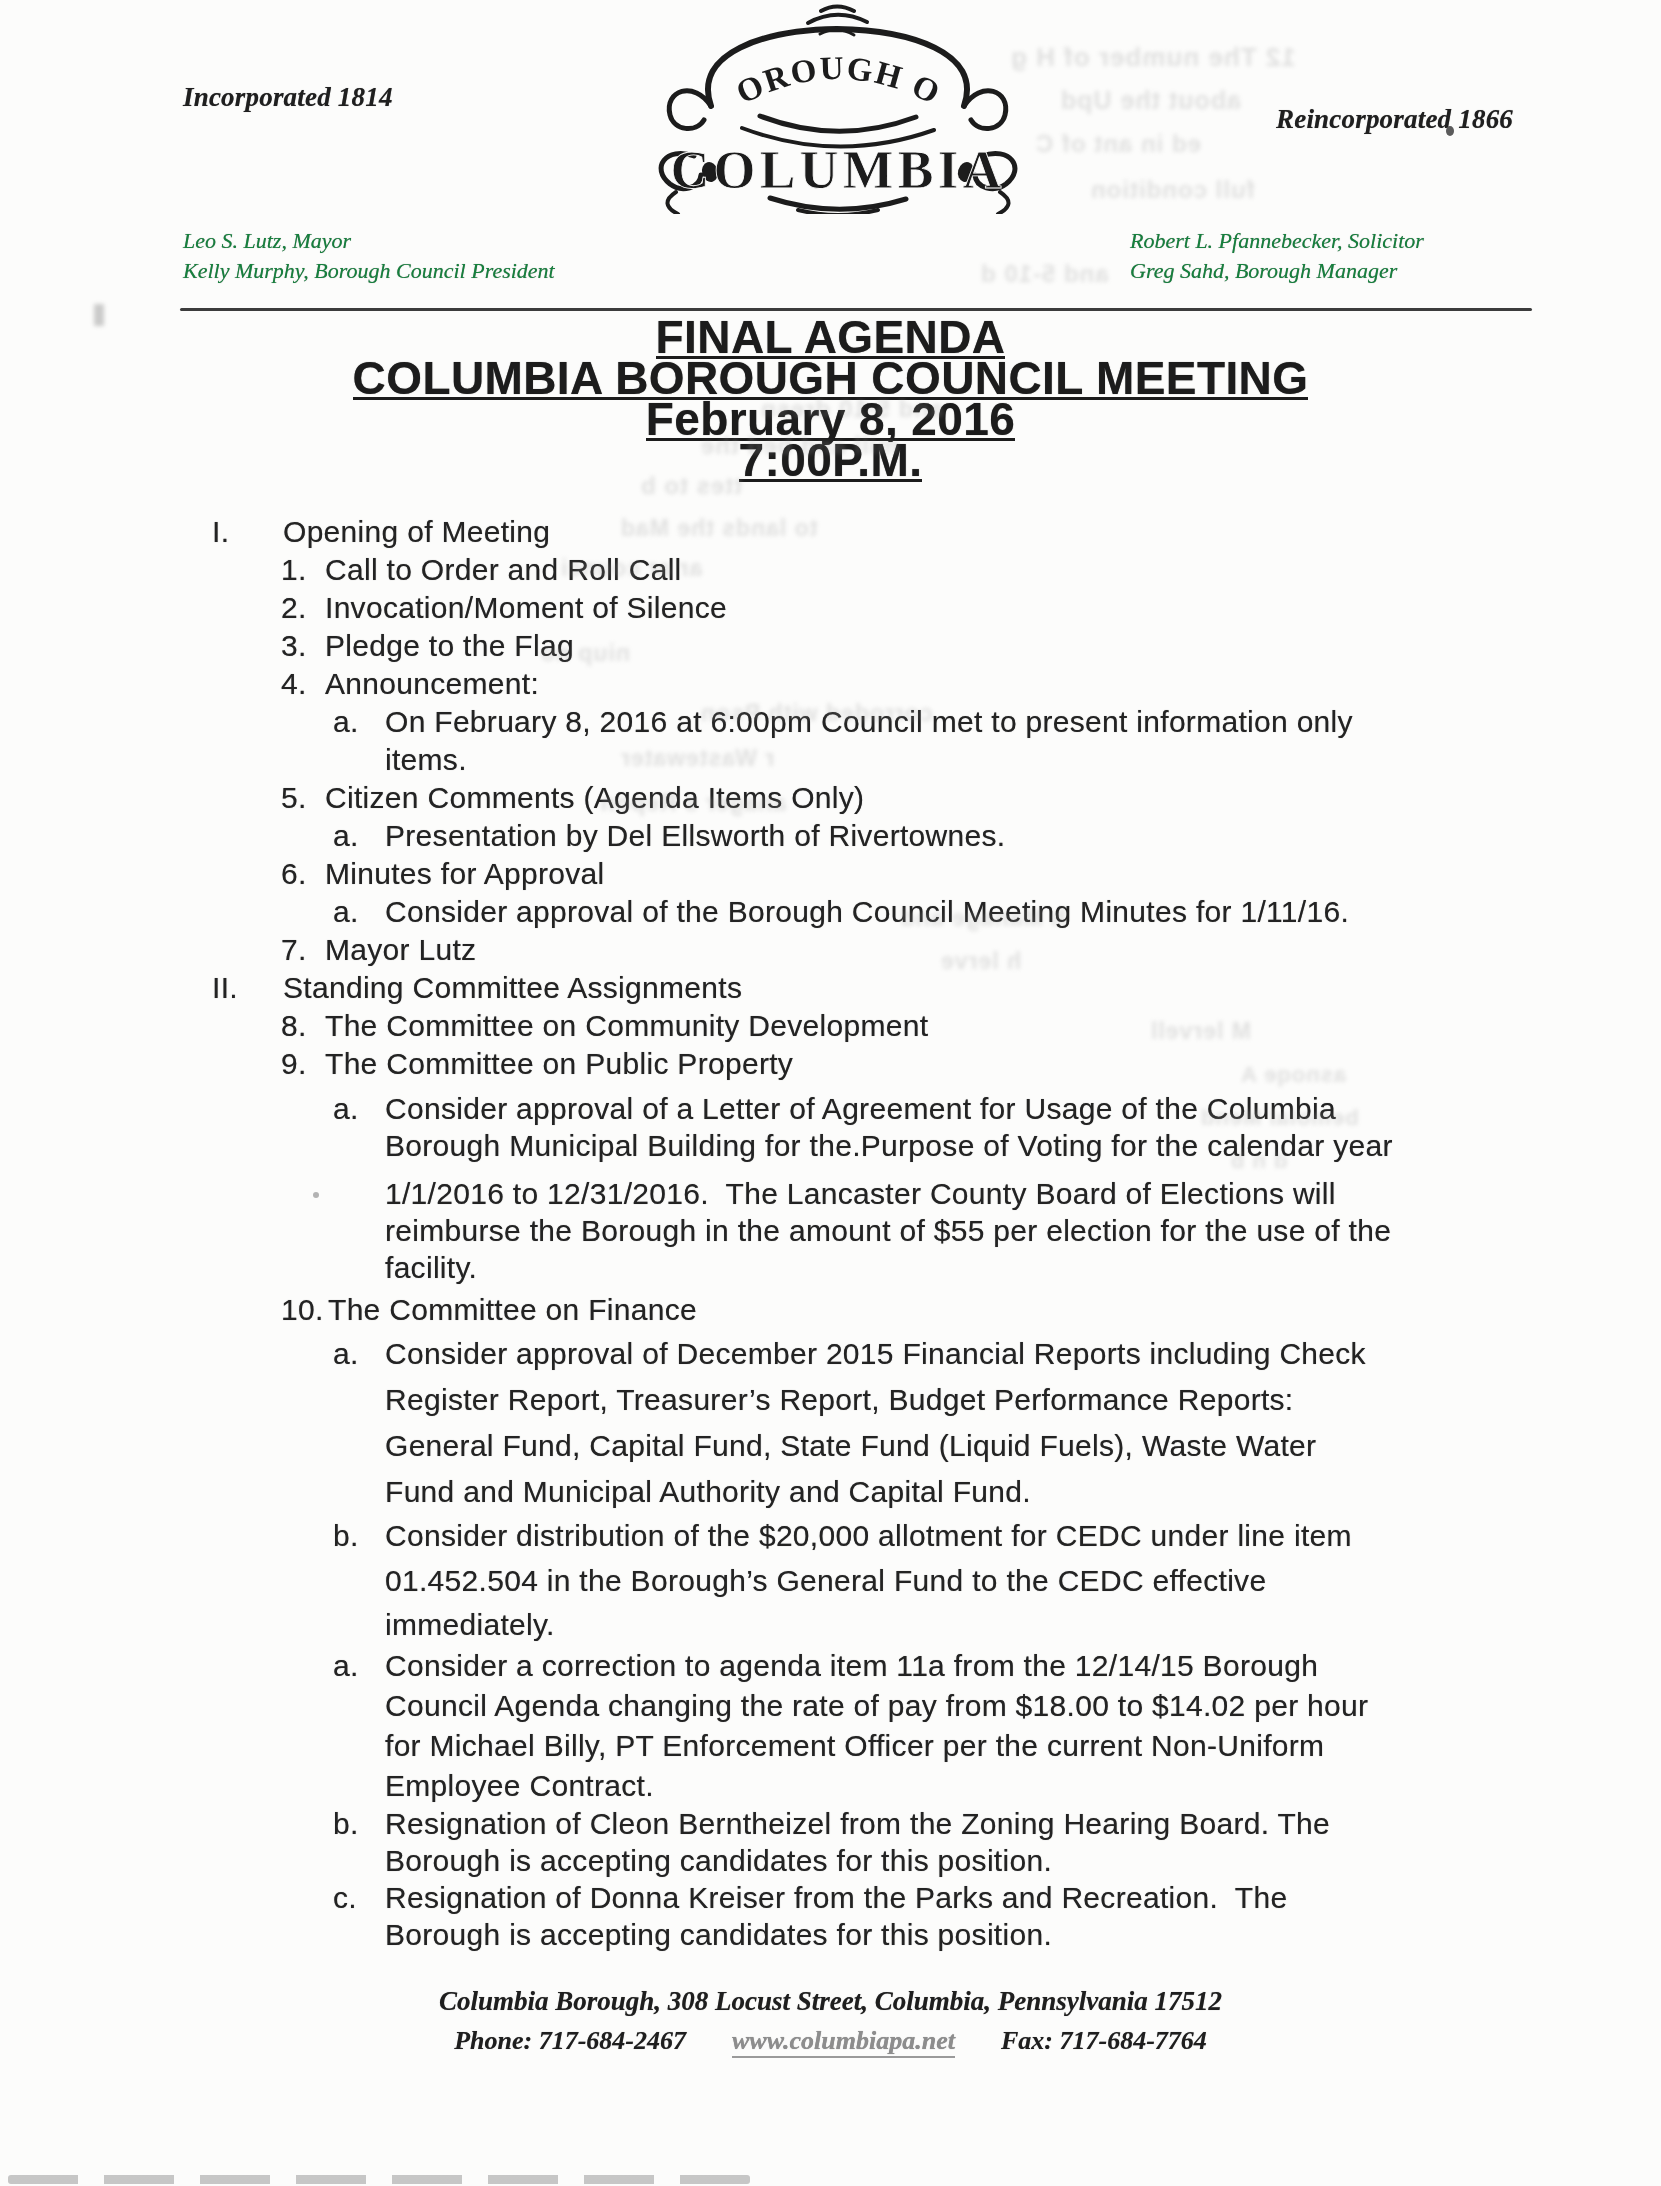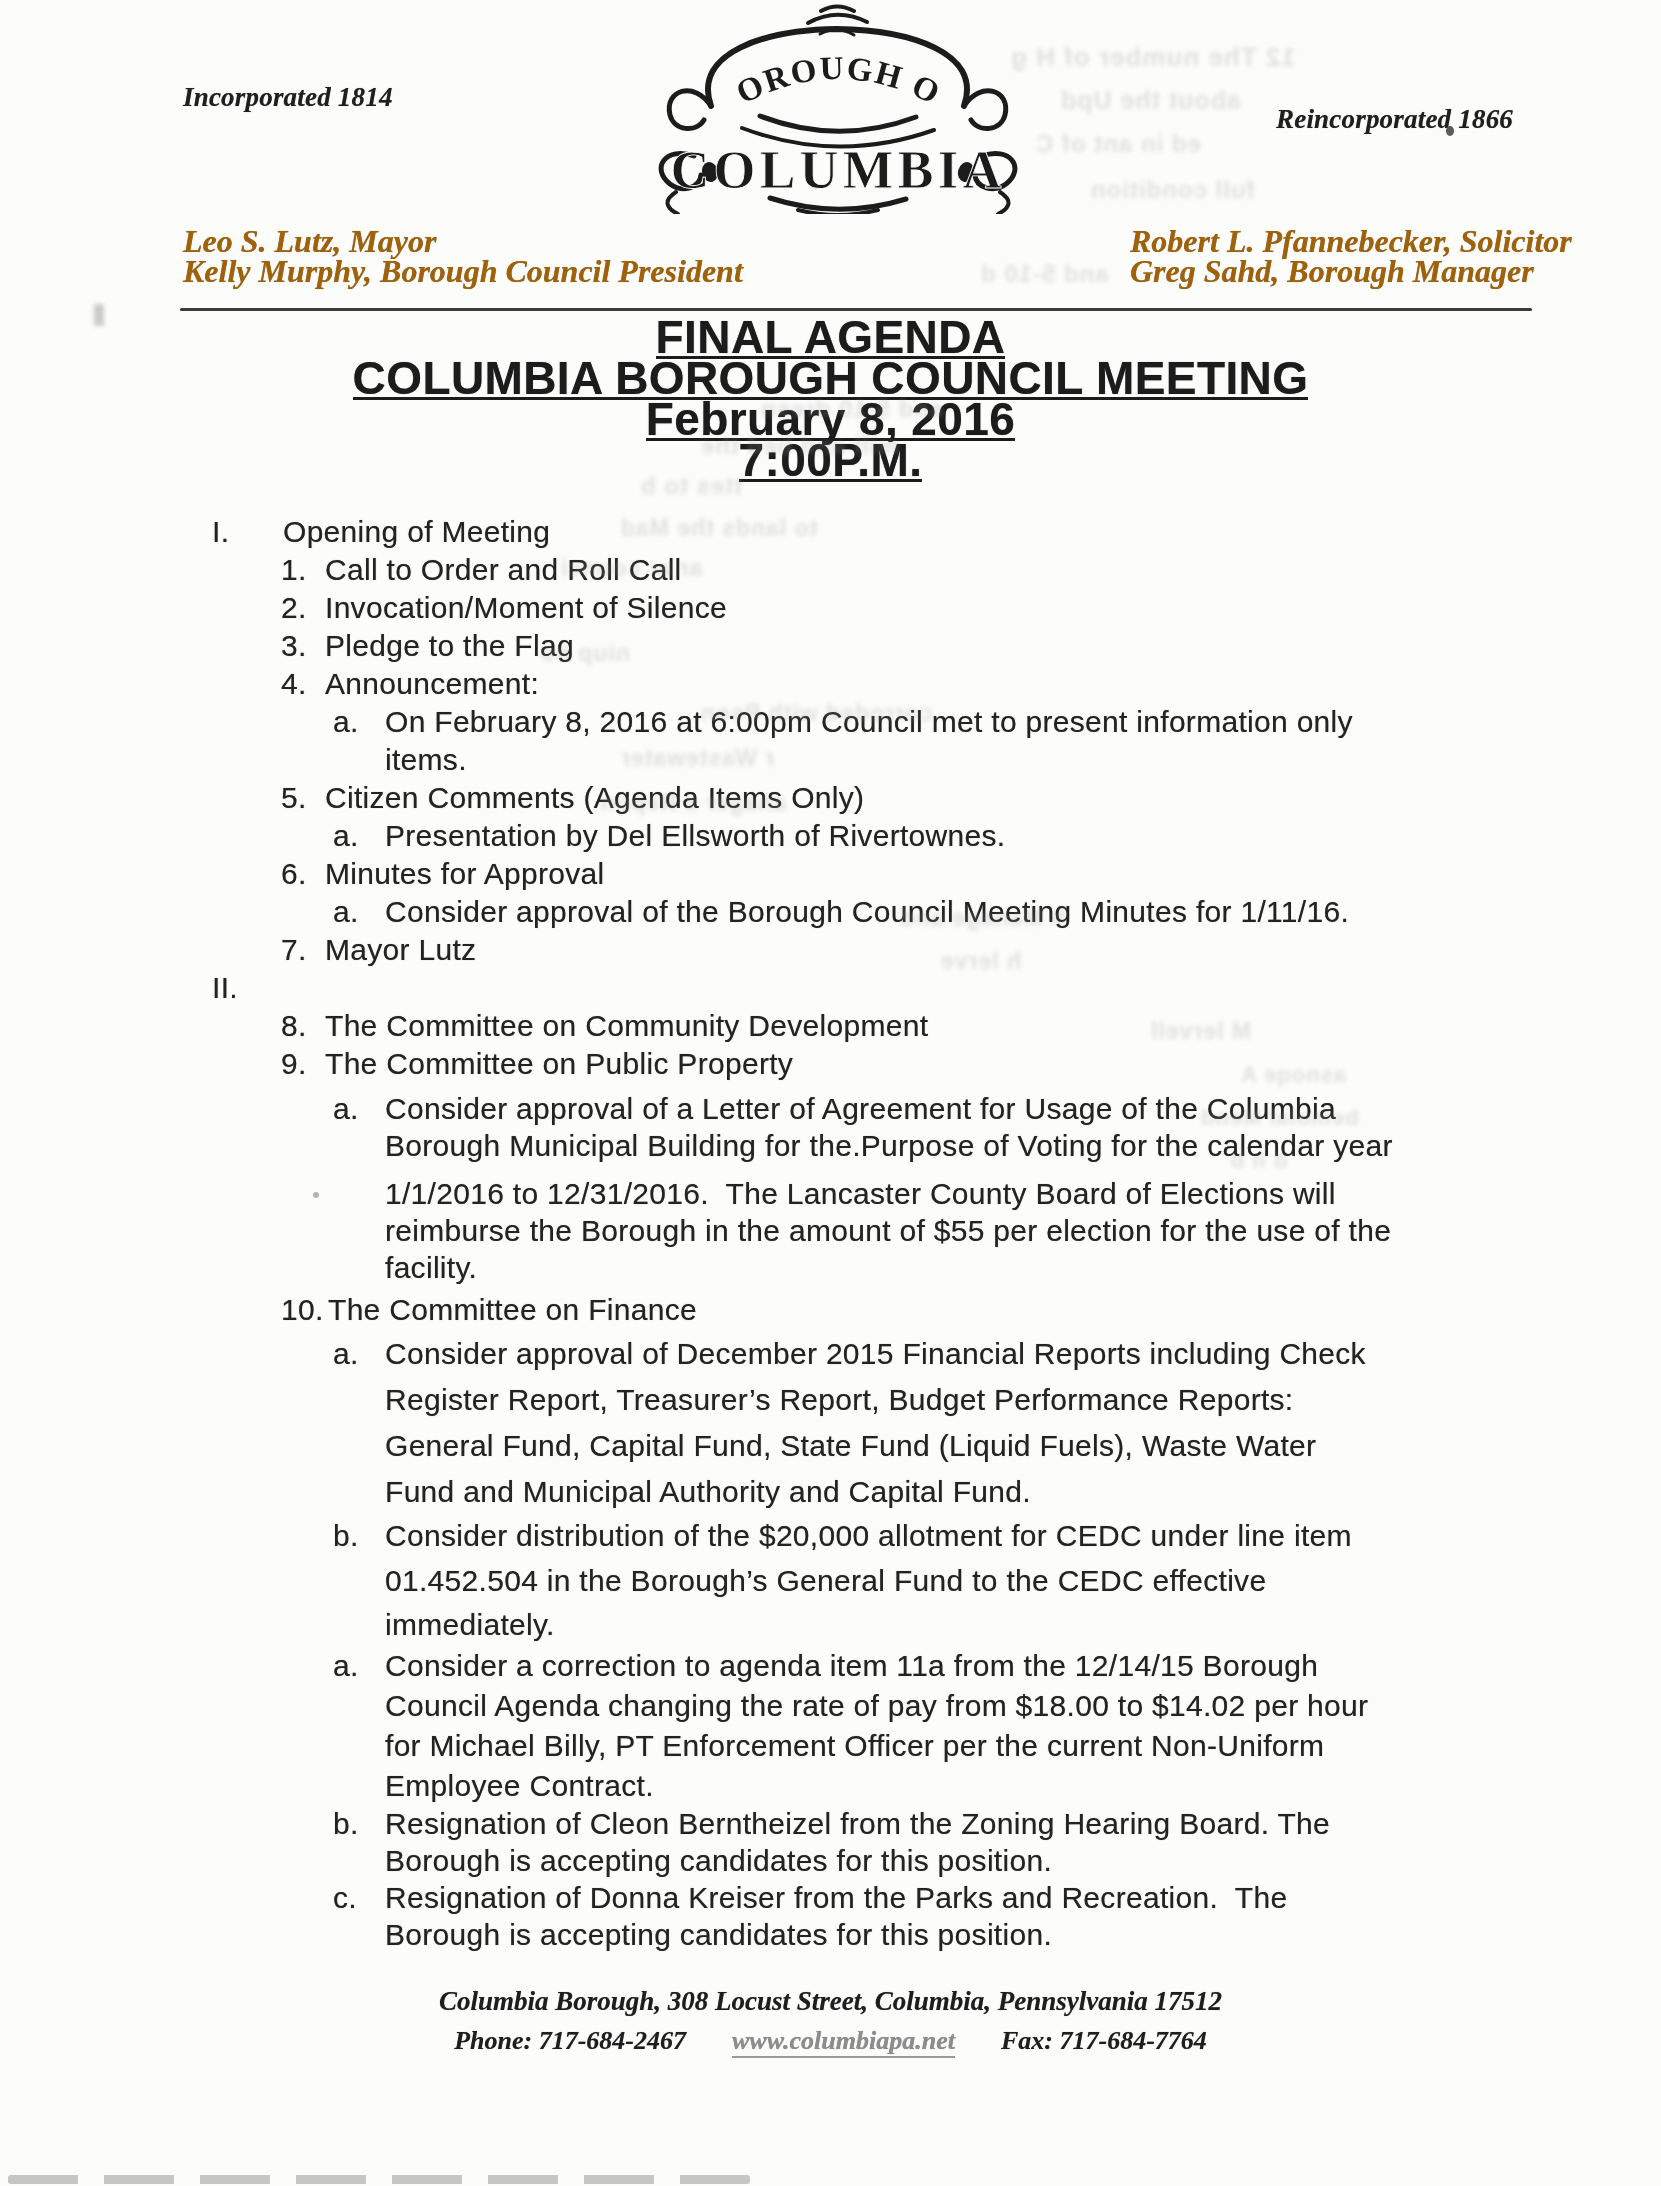--- a/index.html
+++ b/index.html
@@ -12,21 +12,21 @@
   .abs{position:absolute;}
   
   .corner-note{
     font-family:"Liberation Serif","DejaVu Serif",serif;
     font-style:italic;font-weight:600;font-size:27px;color:#1f1f1f;
     letter-spacing:.2px;white-space:nowrap;
     text-shadow:0 0 .7px rgba(30,30,30,.6);
   }
   .officials{
     font-family:"Liberation Serif","DejaVu Serif",serif;
-    font-style:italic;font-weight:700;font-size:32px;color:#a16207;
+    font-style:italic;font-weight:400;font-size:22px;color:#15803d;
     line-height:30px;white-space:nowrap;
     text-shadow:0 0 .7px rgba(30,30,30,.55);
   }
   .hr-line{left:180px;top:308px;width:1352px;height:3px;background:#3c3c3c;border-radius:2px;}
   
   .title-block{left:0;top:318px;width:1661px;text-align:center;}
   .title-line{
     font-weight:700;font-size:46px;line-height:39px;letter-spacing:.4px;
     color:#1c1c1c;text-shadow:0 0 .8px rgba(20,20,20,.65);
   }
@@ -171,20 +171,21 @@
     <div class="row sub" style="margin-top: 6px;">
       <span class="mk">a.</span>
       <span>Consider approval of the Borough Council Meeting Minutes for 1/11/16.</span>
     </div>
     <div class="row num" style="margin-top: 6px;">
       <span class="mk">7.</span>
       <span>Mayor Lutz</span>
     </div>
     <div class="row roman" style="margin-top: 6px;">
       <span class="mk">II.</span>
+      <span>Standing Committee Assignments</span>
     </div>
     <div class="row num" style="margin-top: 6px;">
       <span class="mk">8.</span>
       <span>The Committee on Community Development</span>
     </div>
     <div class="row num" style="margin-top: 6px;">
       <span class="mk">9.</span>
       <span>The Committee on Public Property</span>
     </div>
     <div class="row sub" style="margin-top: 13px;">

